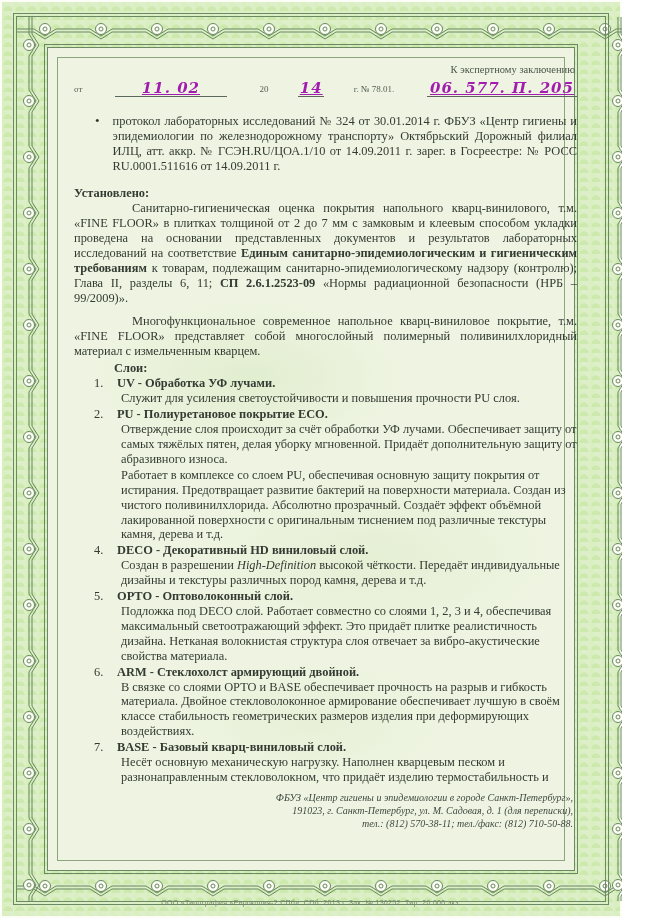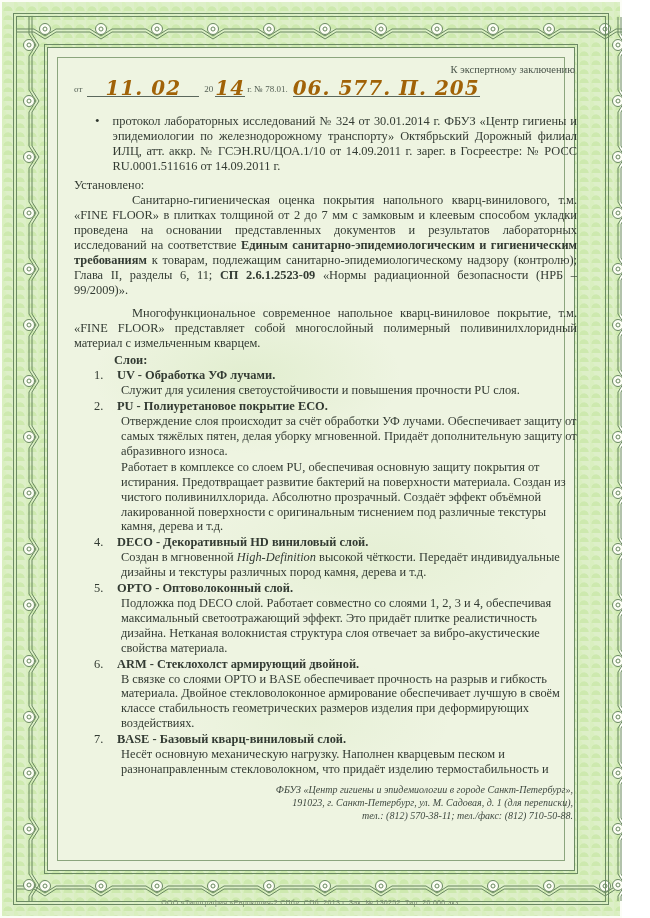--- a/index.html
+++ b/index.html
@@ -31,34 +31,34 @@
   .band-bottom{left:17px;top:874px;}
   .band-left{left:17px;top:17px;}
   .band-right{left:606px;top:17px;}
 
   
   .content{position:absolute;left:74px;top:63px;width:503px;color:#333b33;
     font-size:12.4px;line-height:14.9px;z-index:5;}
   .right{text-align:right;}
   .justified{text-align:justify;}
   .header-note{font-size:10.5px;color:#49544a;padding-right:2px;}
-  .form-line{display:flex;justify-content:flex-start;align-items:flex-end;
+  .form-line{display:flex;justify-content:space-between;align-items:flex-end;
     font-size:9px;color:#55605а;color:#556055;margin-top:3px;}
   .hw{font-family:"DejaVu Serif",serif;font-style:italic;font-weight:bold;
-    font-size:20px;line-height:15px;color:#a16207;letter-spacing:1px;white-space:nowrap;}
+    font-size:15px;line-height:15px;color:#a21caf;letter-spacing:1px;white-space:nowrap;text-decoration:underline;}
   .uline{border-bottom:1px solid #5a675c;text-align:center;}
   .u1{min-width:112px;margin:0 5px;}
   .u2{min-width:26px;margin:0 2px;}
   .u3{min-width:150px;margin-left:5px;}
 
   .bullet-row{display:flex;gap:13px;padding-left:21px;margin-top:17px;}
   .bullet-glyph{font-size:13px;line-height:14.9px;color:#2e362e;}
   .b-text{flex:1;text-align:justify;}
 
-  .established{font-weight:normal;margin-top:4px;}
+  .established{font-weight:bold;margin-top:12px;}
   .para{margin:1px 0 0 0;text-indent:58px;}
   .para1{margin-bottom:8px;}
   .para2{margin-bottom:2px;}
   .layers-heading{font-weight:bold;padding-left:40px;}
   .layer{margin-left:20px;margin-top:1px;}
   .layer-head{font-weight:bold;}
   .layer-num{display:inline-block;width:23px;font-weight:normal;}
   .layer-desc{margin-left:23px;padding-left:4px;}
   b{font-weight:bold;}
   .serial{margin-top:8px;padding-right:6px;font-family:"Liberation Sans",sans-serif;
@@ -165,21 +165,21 @@
       <div class="layer-head"><span class="layer-num">2.</span><span>PU  - Полиуретановое  покрытие ECO.</span></div>
       <div class="layer-desc">Отверждение слоя происходит за счёт обработки УФ лучами. Обеспечивает защиту от самых тяжёлых пятен, делая уборку мгновенной. Придаёт дополнительную защиту от абразивного износа.</div>
     </div>
 
     <div class="layer">
       <div class="layer-desc">Работает в комплексе со слоем PU, обеспечивая основную защиту покрытия от истирания. Предотвращает развитие бактерий на поверхности материала. Создан из чистого поливинилхлорида. Абсолютно прозрачный. Создаёт эффект объёмной лакированной поверхности с оригинальным тиснением под различные текстуры камня, дерева и т.д.</div>
     </div>
 
     <div class="layer">
       <div class="layer-head"><span class="layer-num">4.</span><span>DECO - Декоративный HD виниловый слой.</span></div>
-      <div class="layer-desc"><span>Создан в мгновенной </span><i>High-Definition</i><span> высокой чёткости. Передаёт индивидуальные дизайны и текстуры различных пород камня, дерева и т.д.</span></div>
+      <div class="layer-desc"><span>Создан в разрешении </span><i>High-Definition</i><span> высокой чёткости. Передаёт индивидуальные дизайны и текстуры различных пород камня, дерева и т.д.</span></div>
     </div>
 
     <div class="layer">
       <div class="layer-head"><span class="layer-num">5.</span><span>ОРТО - Оптоволоконный слой.</span></div>
       <div class="layer-desc">Подложка под DECO слой. Работает совместно со слоями 1, 2, 3 и 4, обеспечивая максимальный светоотражающий эффект. Это придаёт плитке реалистичность дизайна. Нетканая волокнистая структура слоя отвечает за вибро-акустические свойства материала.</div>
     </div>
 
     <div class="layer">
       <div class="layer-head"><span class="layer-num">6.</span><span>ARM - Стеклохолст армирующий двойной.</span></div>
       <div class="layer-desc">В связке со слоями ОРТО и BASE обеспечивает прочность на разрыв и гибкость материала. Двойное стекловолоконное армирование обеспечивает лучшую в своём классе стабильность геометрических размеров изделия при деформирующих воздействиях.</div>

